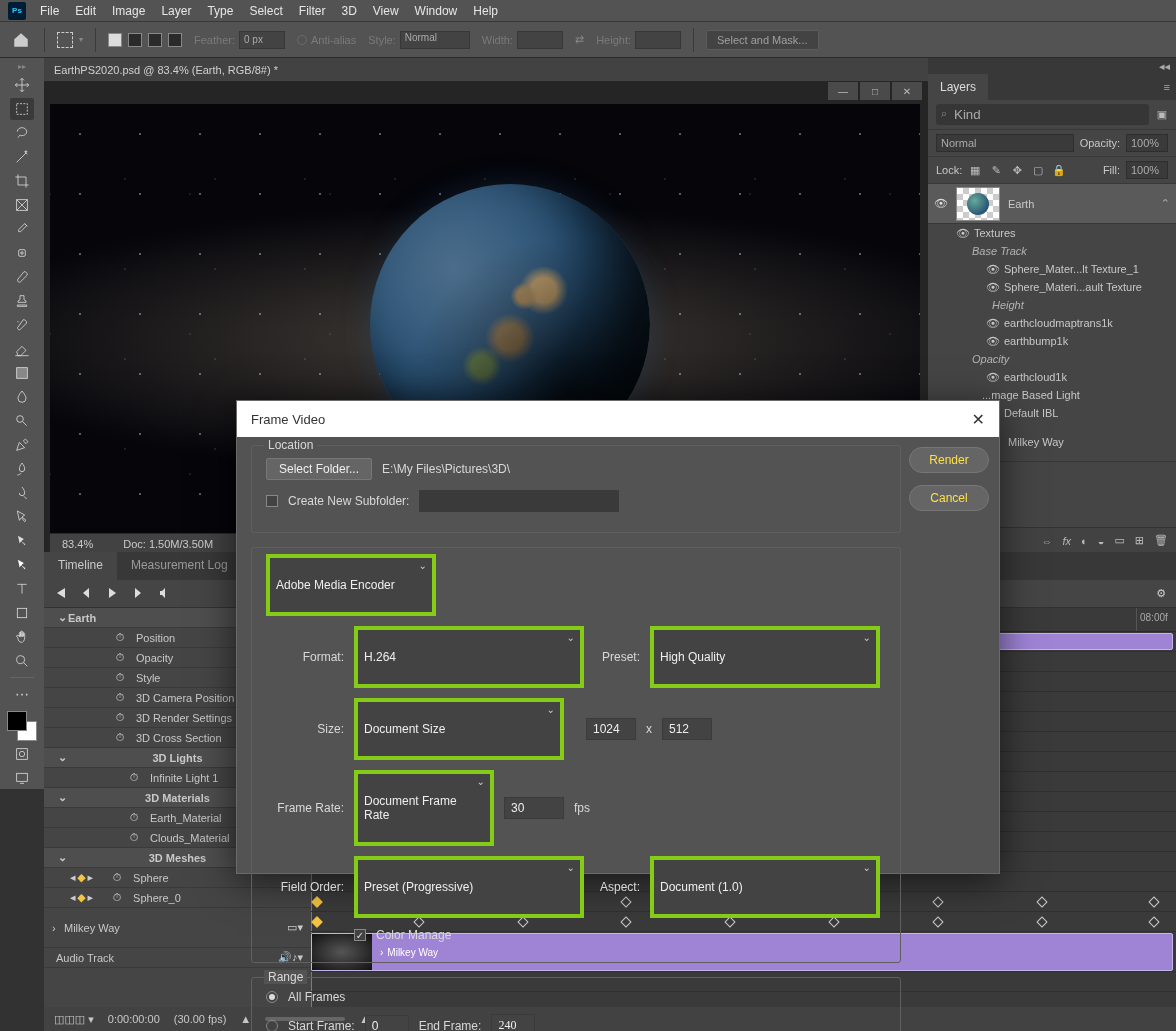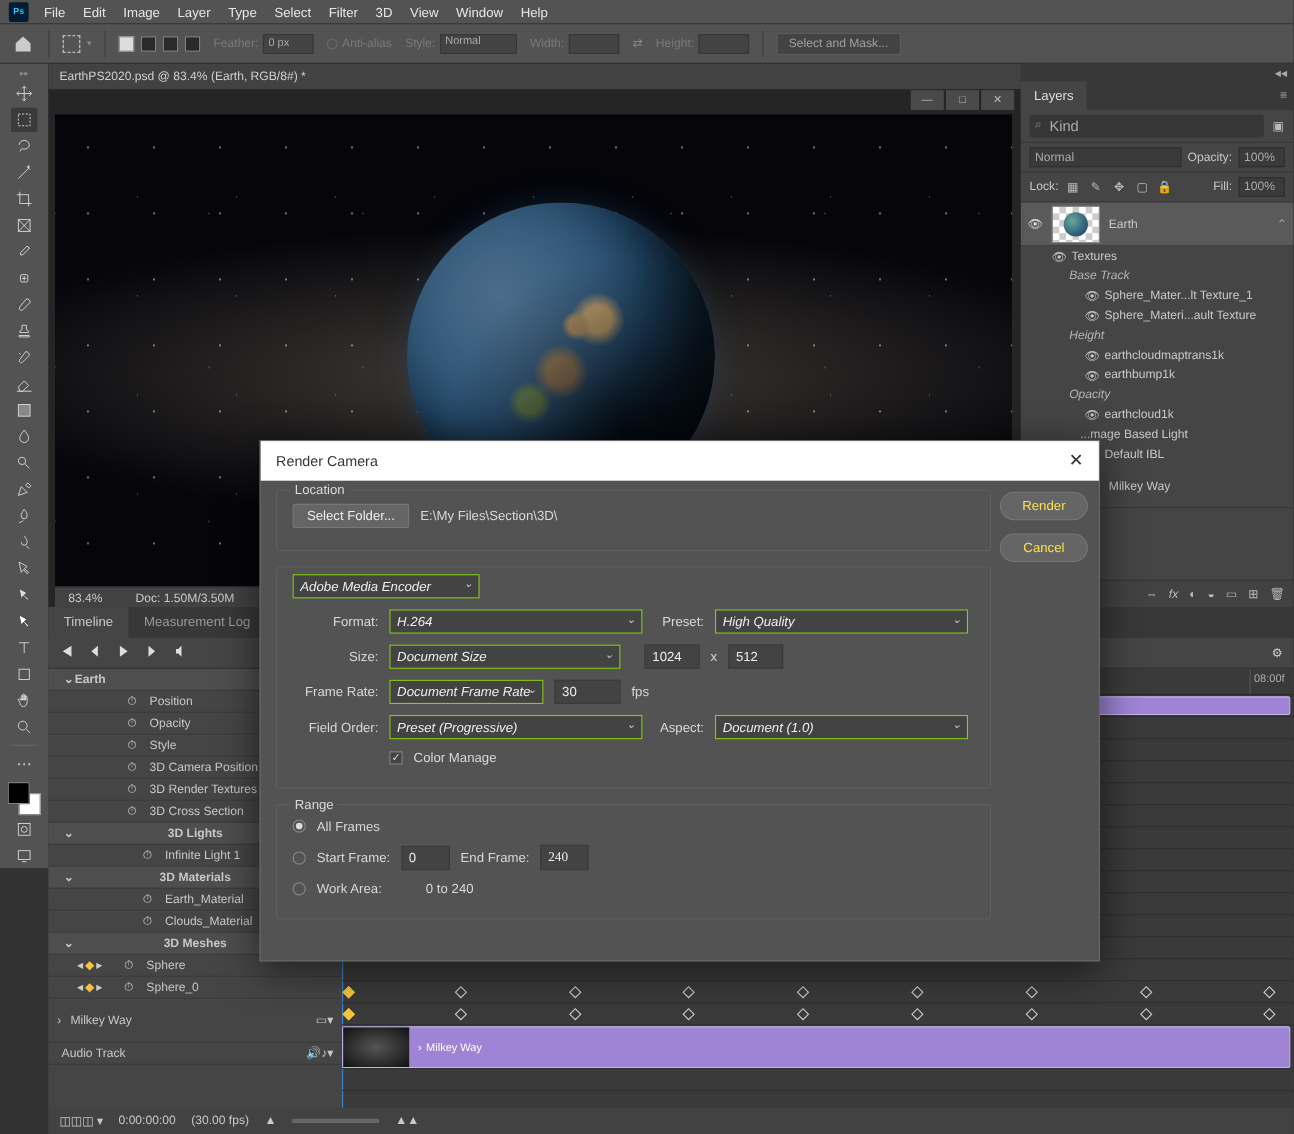--- a/index.html
+++ b/index.html
@@ -110,21 +110,21 @@
 .dlg-body { position:absolute; left:14px; top:44px; right:98px; bottom:10px;}
 .dlg-side { position:absolute; right:10px; top:46px; width:80px; display:flex; flex-direction:column; gap:12px;}
 .dlg-btn { background:#656565; border:1px solid #777; border-radius:14px; padding:5px 0; text-align:center; color:#fde047; font-size:12px;}
 .dlg-group { border:1px solid #5f5f5f; border-radius:3px; padding:12px 14px 10px; margin-bottom:14px; position:relative;}
 .dlg-group.flx { display:flex; gap:14px;}
 .dlg-group .legend { position:absolute; top:-8px; left:12px; background:#535353; padding:0 4px; font-size:12px; color:#d8d8d8;}
 .dlg-row { display:flex; align-items:center; gap:10px; margin-bottom:10px; font-size:12px; color:#d8d8d8;}
 .dlg-row .lbl { width:78px; text-align:right;}
 .dlg-input { background:#434343; border:1px solid #3b3b3b; padding:3px 6px; color:#eee; font-size:12px;}
 .dlg-input.hl { background:#1473e6; color:#fff; border-color:#1e8bff;}
-.dlg-sel { background:#434343; border:1px solid #84cc16; padding:3px 6px; color:#eee; font-size:12px; position:relative;font-style:italic;}
+.dlg-sel { background:#434343; border:4px solid #84cc16; padding:20px 6px; color:#eee; font-size:12px; position:relative;}
 .dlg-sel::after { content:"⌄"; position:absolute; right:5px; top:2px; color:#ccc; font-size:10px;}
 .dlg-smbtn { background:#656565; border:1px solid #777; padding:3px 12px; color:#eee; font-size:12px; border-radius:2px;}
 .dlg-chk { width:12px; height:12px; border:1px solid #888; display:inline-flex; align-items:center; justify-content:center; background:#434343;}
 .dlg-chk.on::after { content:"✓"; font-size:10px; color:#ddd;}
 .dlg-radio { width:12px; height:12px; border:1px solid #888; border-radius:50%; display:inline-flex; align-items:center; justify-content:center;}
 .dlg-radio.on::after { content:""; width:6px; height:6px; background:#ddd; border-radius:50%;}
 .dlg-row.dis { color:#7a7a7a;}
 .dlg-row.dis .dlg-sel, .dlg-row.dis .dlg-input { color:#6f6f6f;}
 </style>
 </head>
@@ -407,21 +407,21 @@
         <span>Base Track</span>
       </div>
     <div class="sublayer" style="padding-left:58px;">
         <span class="eye">👁</span>
         <span>Sphere_Mater...lt Texture_1</span>
       </div>
     <div class="sublayer" style="padding-left:58px;">
         <span class="eye">👁</span>
         <span>Sphere_Materi...ault Texture</span>
       </div>
-    <div class="sublayer em" style="padding-left:44px;">
+    <div class="sublayer em" style="padding-left:64px;">
         <span>Height</span>
       </div>
     <div class="sublayer" style="padding-left:58px;">
         <span class="eye">👁</span>
         <span>earthcloudmaptrans1k</span>
       </div>
     <div class="sublayer" style="padding-left:58px;">
         <span class="eye">👁</span>
         <span>earthbump1k</span>
       </div>
@@ -502,21 +502,21 @@
           <span class="lbl">Style</span>
         </div>
       <div class="tl-row">
           <span style="width:62px;"></span>
           <span class="sw">⏱</span>
           <span class="lbl">3D Camera Position</span>
         </div>
       <div class="tl-row">
           <span style="width:62px;"></span>
           <span class="sw">⏱</span>
-          <span class="lbl">3D Render Textures</span>
+          <span class="lbl">3D Render Settings</span>
         </div>
       <div class="tl-row">
           <span style="width:62px;"></span>
           <span class="sw">⏱</span>
           <span class="lbl">3D Cross Section</span>
         </div>
       <div class="tl-row grp">
           <span class="chev">⌄</span>
           <span>3D Lights</span>
         </div>
@@ -631,33 +631,38 @@
     <span>0:00:00:00</span>
     <span>(30.00 fps)</span>
     <span>▲</span>
     <span style="width:80px;height:4px;background:#666;border-radius:2px;"></span>
     <span>▲▲</span>
   </div>
 </div>
 
 <div class="dialog">
   <div class="dlg-title">
-    <span>Render Camera</span>
+    <span>Frame Video</span>
     <span class="dlg-close">✕</span>
   </div>
   <div class="dlg-side">
     <div class="dlg-btn">Render</div>
     <div class="dlg-btn">Cancel</div>
   </div>
   <div class="dlg-body">
     <div class="dlg-group">
       <span class="legend">Location</span>
       <div class="dlg-row">
         <button class="dlg-smbtn">Select Folder...</button>
-        <span>E:\My Files\Section\3D\</span>
+        <span>E:\My Files\Pictures\3D\</span>
+      </div>
+      <div class="dlg-row">
+        <span class="dlg-chk"></span>
+        <span>Create New Subfolder:</span>
+        <input class="dlg-input" style="width: 200px; background: rgb(58, 58, 58);">
       </div>
     </div>
 
     <div class="dlg-group">
       <div class="dlg-row" style="margin-top:-6px;">
         <div class="dlg-sel" style="width:170px;">Adobe Media Encoder</div>
       </div>
       <div class="dlg-row">
         <span class="lbl">Format:</span>
         <div class="dlg-sel" style="width:230px;">H.264</div>

